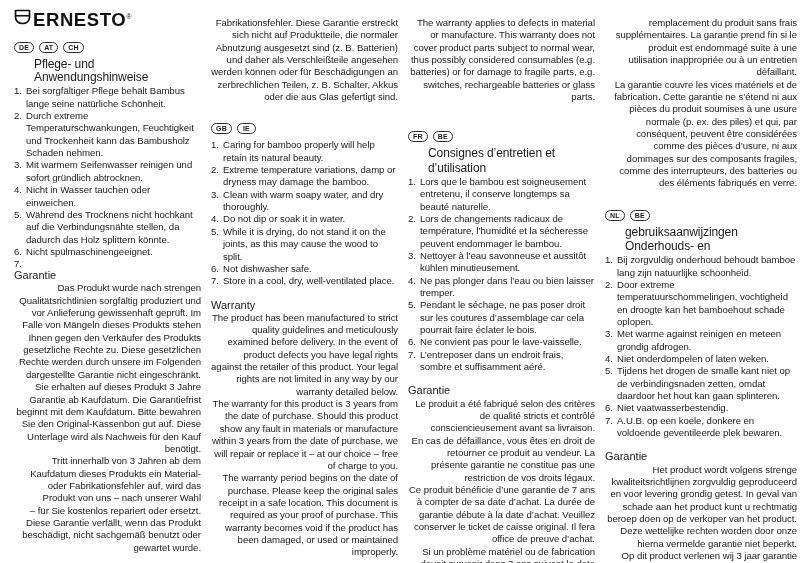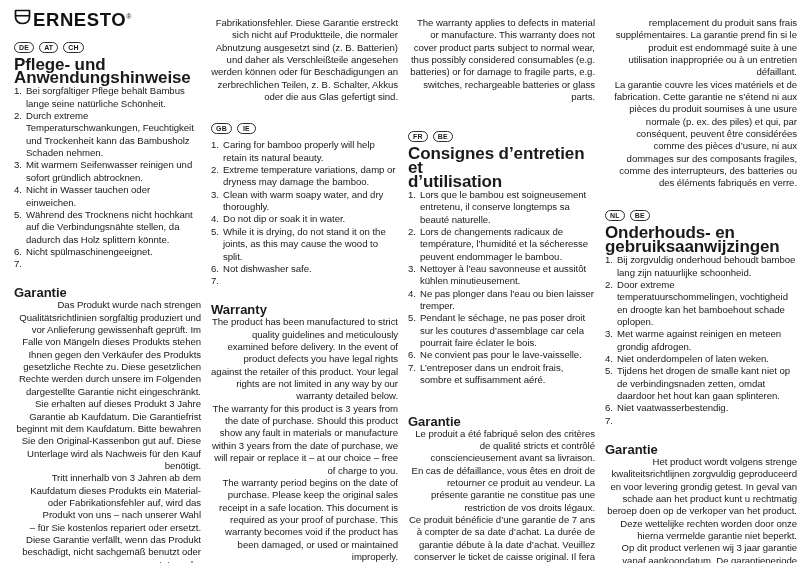--- a/index.html
+++ b/index.html
@@ -71,31 +71,32 @@
     align-items: center;
     justify-content: center;
     font-size: 7px;
     font-weight: bold;
     letter-spacing: 0.2px;
     line-height: 1;
   }
 
   
   h2.sec-title {
-    font-size: 17px;
-    font-weight: bold;
+    font-size: 12px;
+    font-weight: normal;
     line-height: 13.2px;
     margin-bottom: 1px;
     letter-spacing: -0.1px;
+    margin-left: 20px;
   }
   h3.sub-title {
-    font-size: 13px;
-    font-weight: bold;
+    font-size: 11px;
+    font-weight: normal;
     line-height: 13.2px;
-    margin-top: 28px;
+    margin-top: 11px;
     margin-bottom: 0px;
   }
   .para {
     font-size: 9.6px;
     line-height: 12.35px;
     letter-spacing: -0.05px;
     text-align: right;
   }
   ol.list {
     list-style: none;
@@ -172,21 +173,21 @@
     </div>
 
 
     <ol class="list">
       <li><span class="num">1.</span><span>Caring for bamboo properly will help retain its natural beauty.</span></li>
       <li><span class="num">2.</span><span>Extreme temperature variations, damp or dryness may damage the bamboo.</span></li>
       <li><span class="num">3.</span><span>Clean with warm soapy water, and dry thoroughly.</span></li>
       <li><span class="num">4.</span><span>Do not dip or soak it in water.</span></li>
       <li><span class="num">5.</span><span>While it is drying, do not stand it on the joints, as this may cause the wood to split.</span></li>
       <li><span class="num">6.</span><span>Not dishwasher safe.</span></li>
-      <li><span class="num">7.</span></li>
+      <li><span class="num">7.</span><span>Store in a cool, dry, well-ventilated place.</span></li>
     </ol>
 
     <h3 class="sub-title">Warranty</h3>
     <p class="para">The product has been manufactured to strict quality guidelines and meticulously examined before delivery. In the event of product defects you have legal rights against the retailer of this product. Your legal rights are not limited in any way by our warranty detailed below.</p>
     <p class="para">The warranty for this product is 3 years from the date of purchase. Should this product show any fault in materials or manufacture within 3 years from the date of purchase, we will repair or replace it – at our choice – free of charge to you.</p>
     <p class="para">The warranty period begins on the date of purchase. Please keep the original sales receipt in a safe location. This document is required as your proof of purchase. This warranty becomes void if the product has been damaged, or used or maintained improperly.</p>
   </div>
 
   <div class="col">
     <div class="spacer-sm"></div>
@@ -226,31 +227,31 @@
     <p class="para">utilisation inappropriée ou à un entretien défaillant.</p>
     <p class="para">La garantie couvre les vices matériels et de fabrication. Cette garantie ne s’étend ni aux pièces du produit soumises à une usure normale (p. ex. des piles) et qui, par conséquent, peuvent être considérées comme des pièces d’usure, ni aux dommages sur des composants fragiles, comme des interrupteurs, des batteries ou des éléments fabriqués en verre.</p>
 
     <div class="spacer-md"></div>
 
     <div class="flags">
       <span class="flag">NL</span>
       <span class="flag">BE</span>
     </div>
 
+    <h2 class="sec-title">gebruiksaanwijzingen</h2>
     <h2 class="sec-title">Onderhouds- en</h2>
-    <h2 class="sec-title">gebruiksaanwijzingen</h2>
 
     <ol class="list">
       <li><span class="num">1.</span><span>Bij zorgvuldig onderhoud behoudt bamboe lang zijn natuurlijke schoonheid.</span></li>
       <li><span class="num">2.</span><span>Door extreme temperatuurschommelingen, vochtigheid en droogte kan het bamboehout schade oplopen.</span></li>
       <li><span class="num">3.</span><span>Met warme against reinigen en meteen grondig afdrogen.</span></li>
       <li><span class="num">4.</span><span>Niet onderdompelen of laten weken.</span></li>
       <li><span class="num">5.</span><span>Tijdens het drogen de smalle kant niet op de verbindingsnaden zetten, omdat daardoor het hout kan gaan splinteren.</span></li>
       <li><span class="num">6.</span><span>Niet vaatwasserbestendig.</span></li>
-      <li><span class="num">7.</span></li>
+      <li><span class="num">7.</span><span>A.U.B. op een koele, donkere en voldoende geventileerde plek bewaren.</span></li>
     </ol>
 
     <h3 class="sub-title">Garantie</h3>
     <p class="para">Het product wordt volgens strenge kwaliteitsrichtlijnen zorgvuldig geproduceerd en voor levering grondig getest. In geval van schade aan het product kunt u rechtmatig beroep doen op de verkoper van het product. Deze wettelijke rechten worden door onze hierna vermelde garantie niet beperkt.</p>
     <p class="para">Op dit product verlenen wij 3 jaar garantie vanaf aankoopdatum. De garantieperiode</p>
   </div>
 
 </div>
 
 </body></html>

